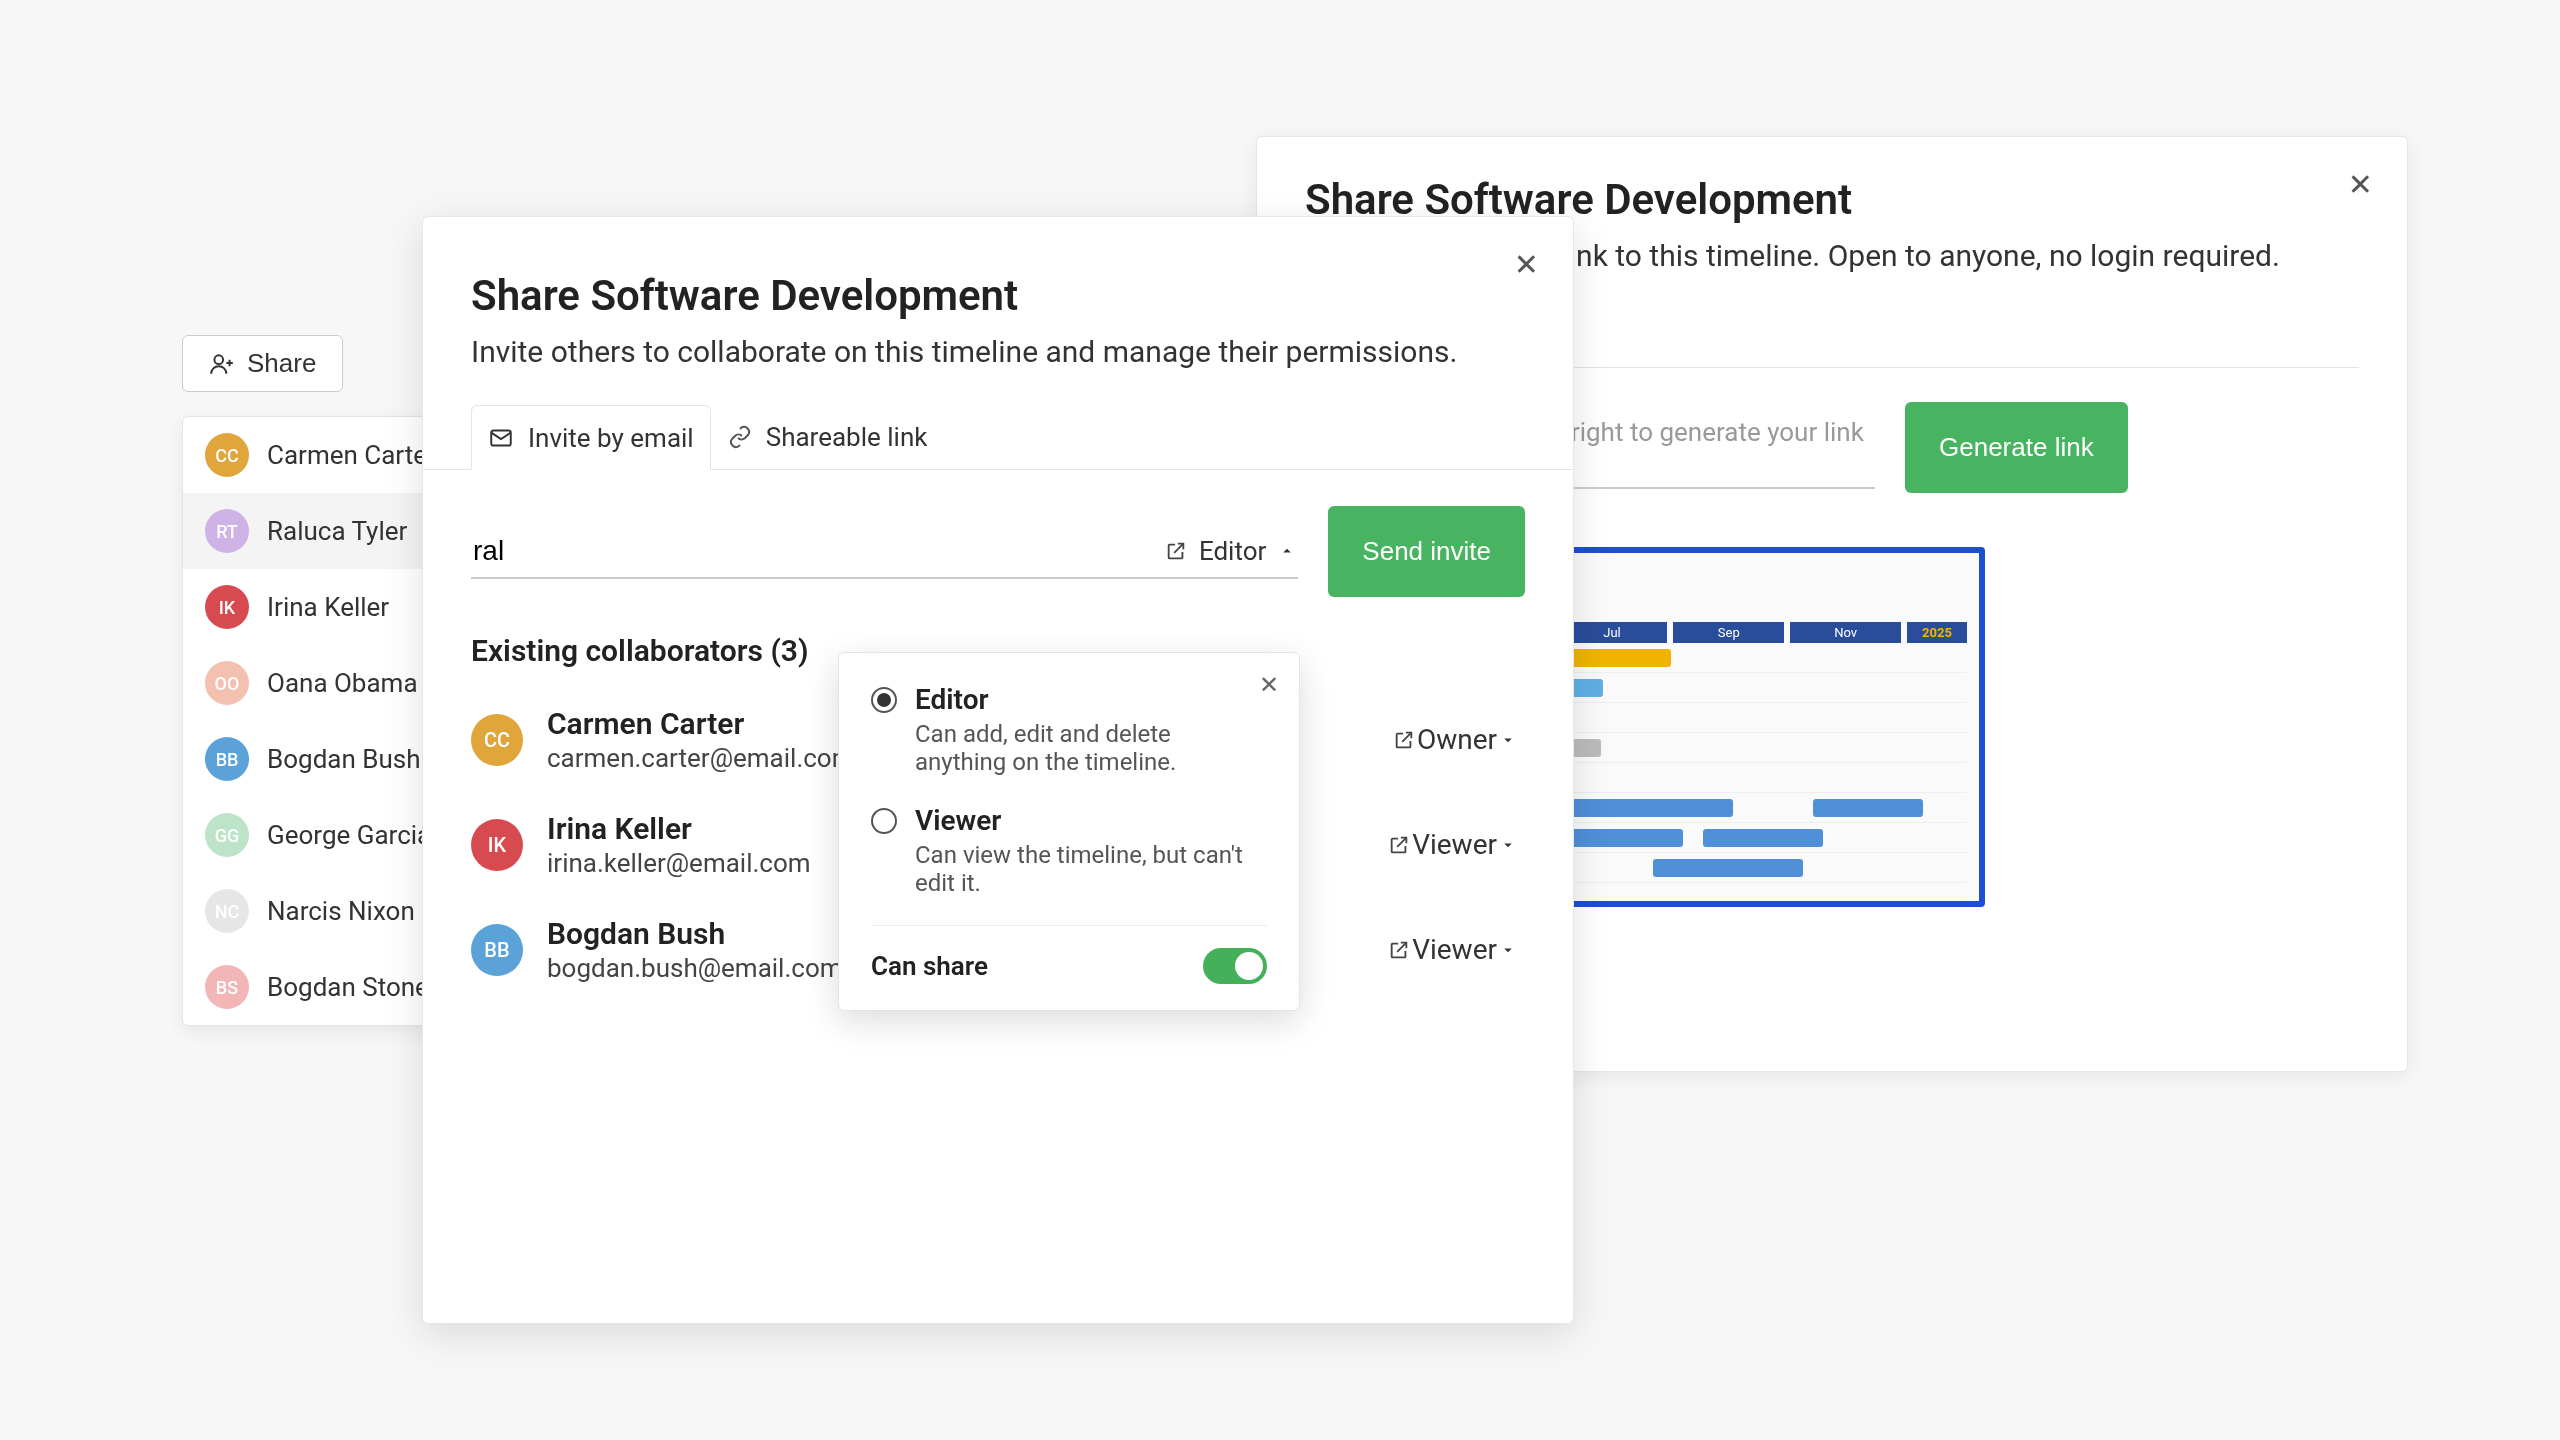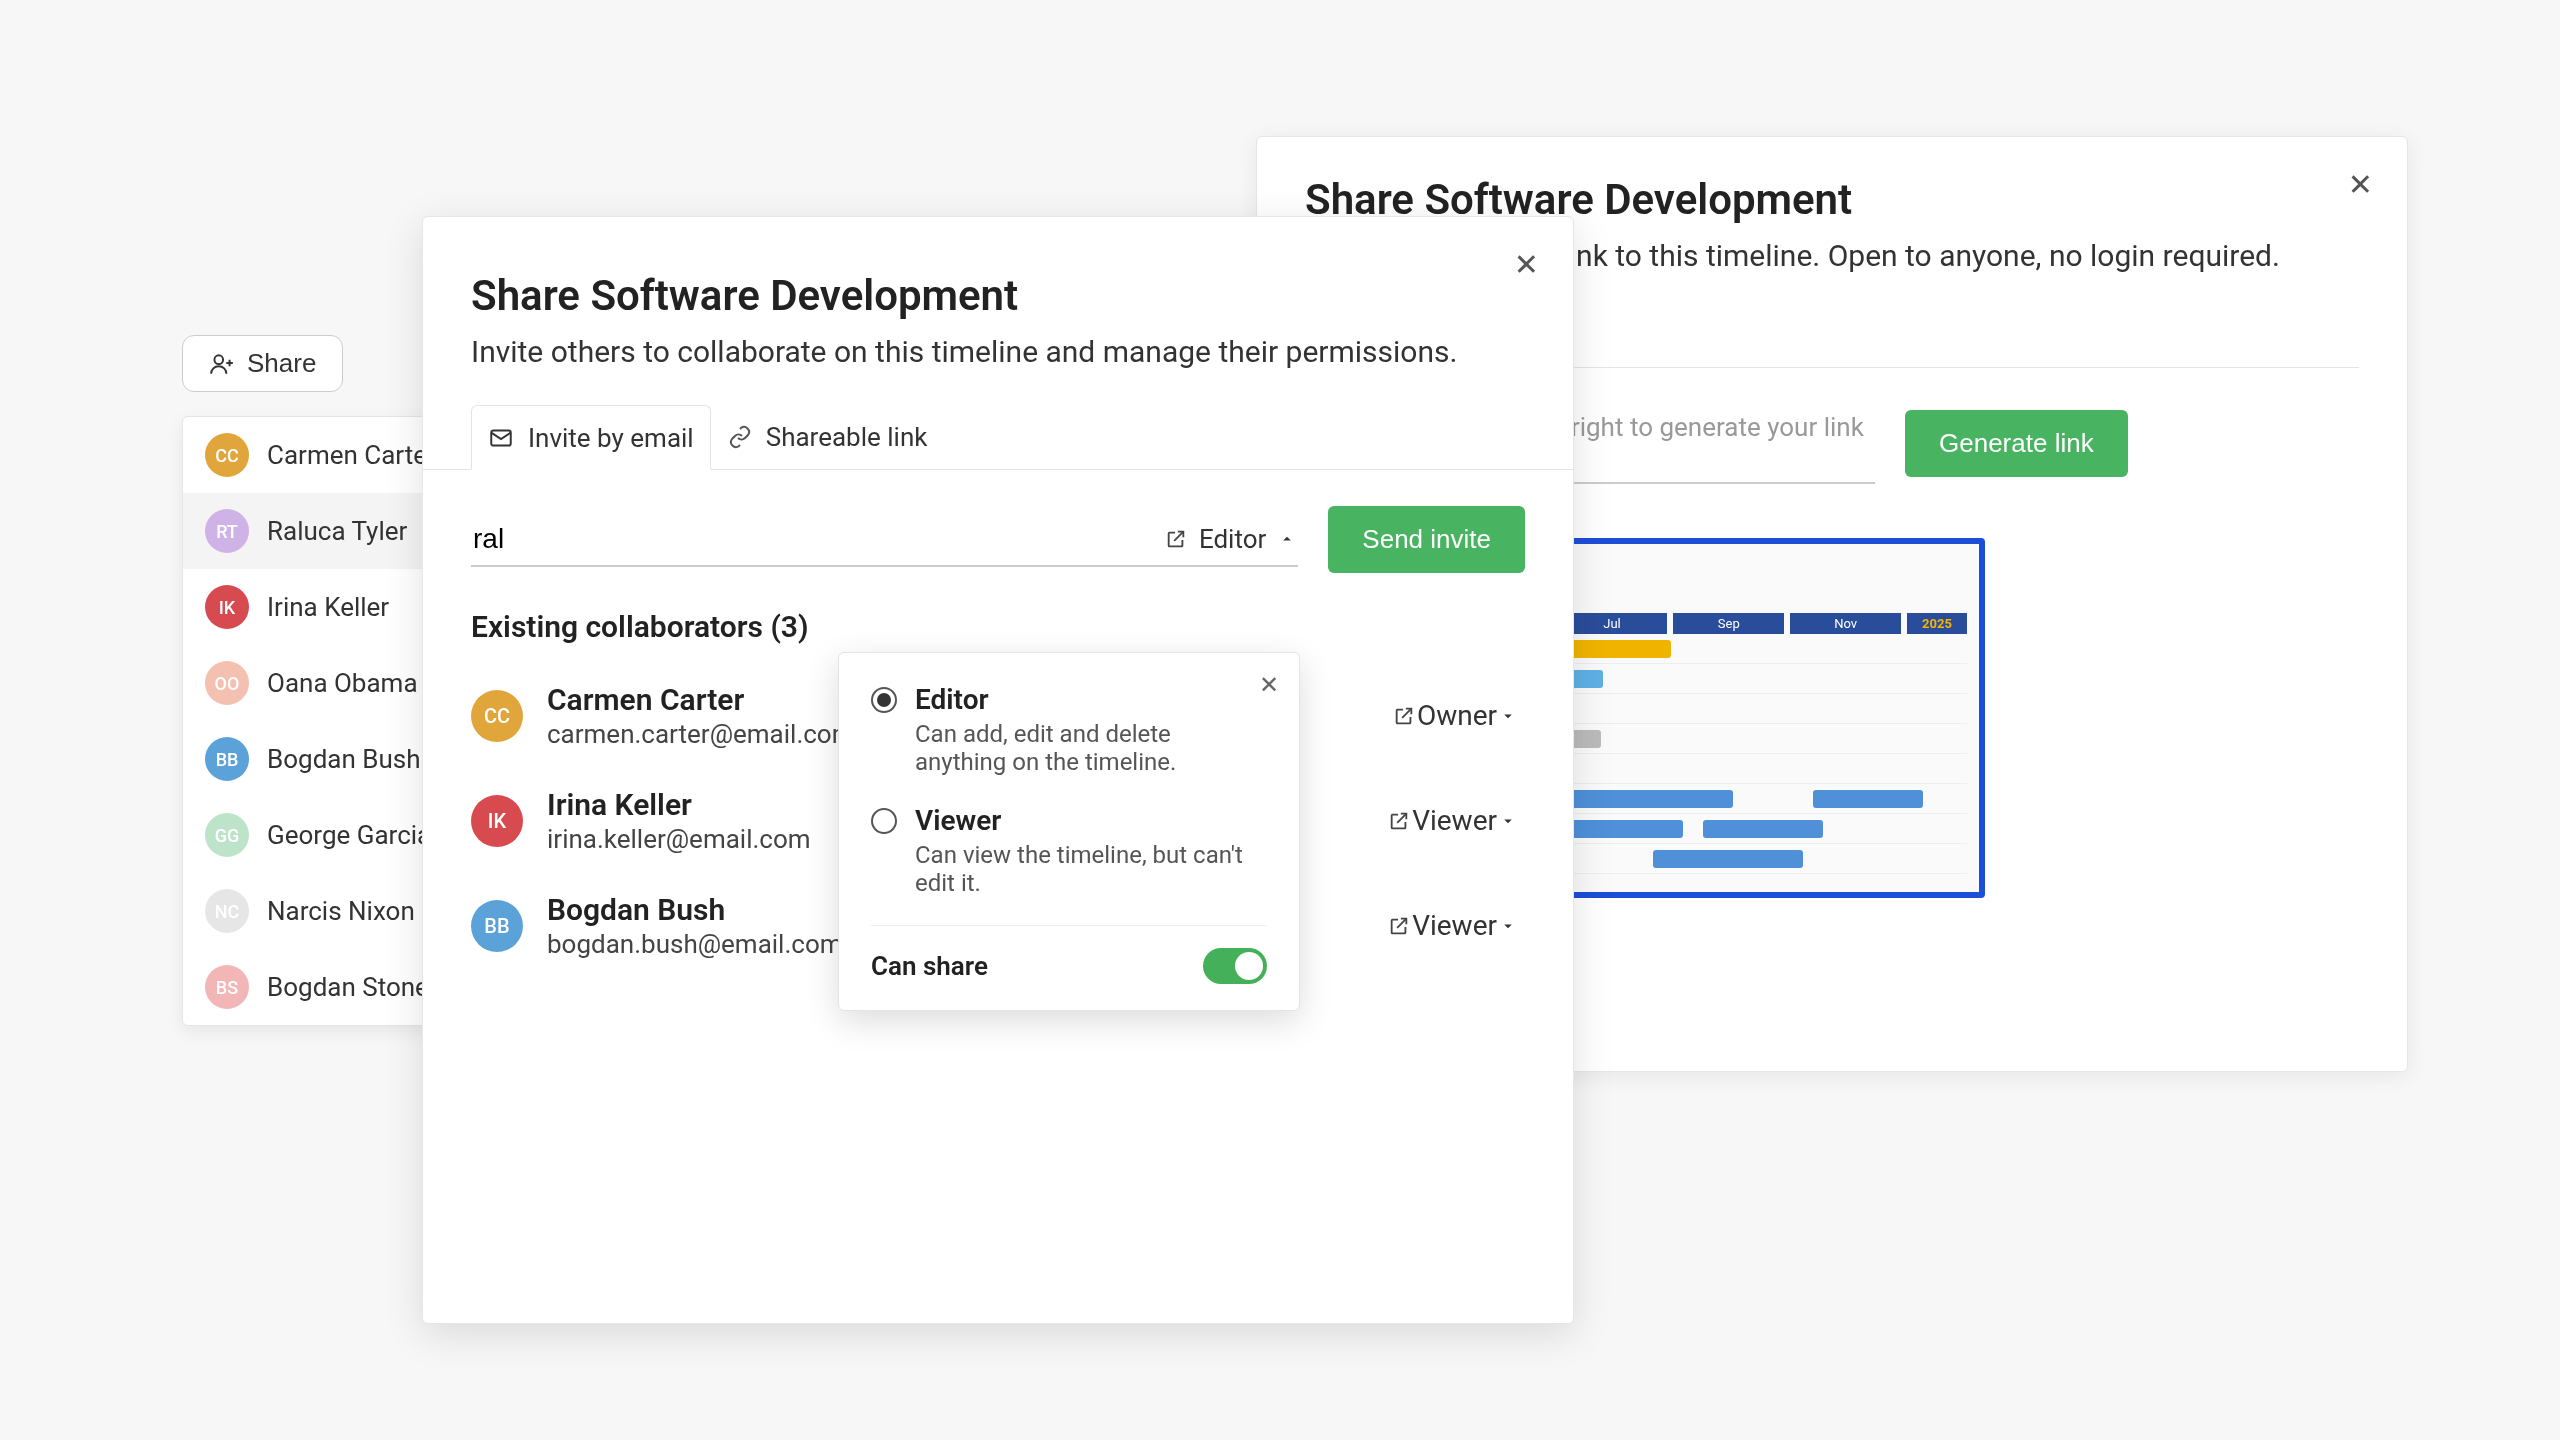--- a/index.html
+++ b/index.html
@@ -35,21 +35,21 @@
     border: none; border-top: 1px solid #e4e4e4;
     margin-top: -1px; margin-bottom: 34px;
   }
   .card-right .linkrow { display: flex; align-items: center; gap: 30px; }
   .card-right .placeholder {
     flex: 0 0 570px; border-bottom: 2px solid #ccc;
     padding: 10px 0; font-size: 26px; color: #999;
   }
   .btn-green {
     background: #48b461; color: #fff; border: none;
-    padding: 18px 34px; font-size: 26px; border-radius: 6px; cursor: pointer;
+    padding: 30px 34px; font-size: 26px; border-radius: 6px; cursor: pointer;
   }
   .preview {
     margin-top: 54px; width: 680px; height: 360px;
     border: 6px solid #1d4ed8; border-radius: 4px;
     background: #fafafa; padding: 10px 12px 12px 12px;
     font-size: 14px; color: #666; overflow: hidden;
   }
 
   
   .gantt-head { display:flex; gap:6px; height:46px; align-items:flex-end; }
@@ -57,21 +57,21 @@
     font-size:13px; padding:3px 0; }
   .gantt-head .yr { width:60px; text-align:center; background:#2a4d9b;
     color:#f4b400; font-weight:700; font-size:13px; padding:3px 0; }
   .gantt-row { display:flex; align-items:center; height:30px; border-bottom:1px solid #eee; }
   .bar { height:18px; border-radius:3px; }
 
   
   .share-stack { position:absolute; left:182px; top:335px; }
   .share-btn {
     display:inline-flex; align-items:center; gap:12px;
-    border:1px solid #ccc; border-radius:12px; background:#fff;
+    border:1px solid #ccc; border-radius:6px; background:#fff;
     padding:12px 26px; font-size:26px; color:#333; cursor:pointer;
   }
   .suggest {
     margin-top:24px; background:#fff; border:1px solid #e5e5e5;
     border-radius:6px; box-shadow:0 6px 18px rgba(0,0,0,.07);
     width:320px; overflow:hidden;
   }
   .suggest .item {
     display:flex; align-items:center; gap:18px;
     padding:16px 22px; font-size:26px; color:#333; cursor:pointer;

